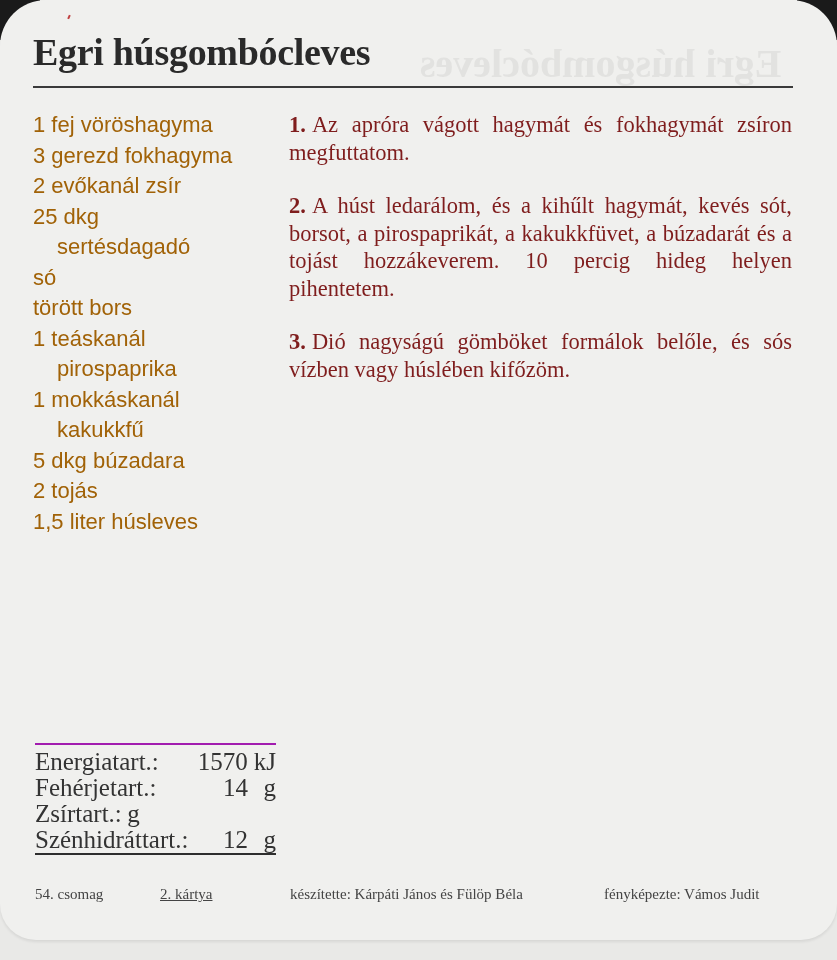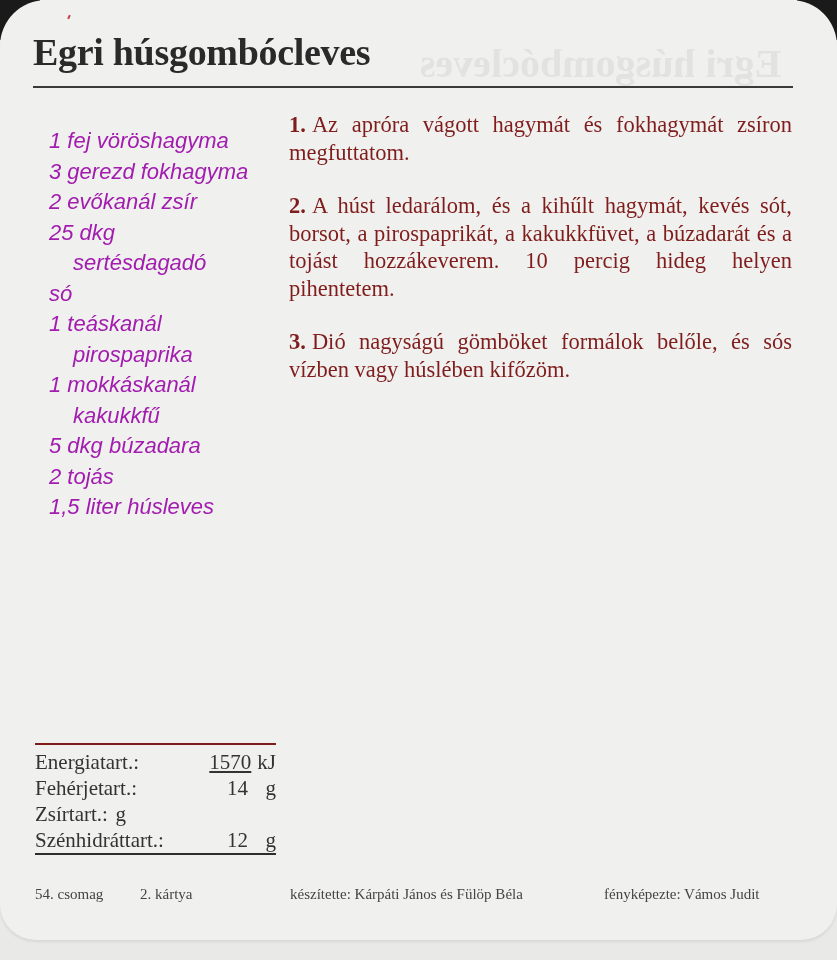--- a/index.html
+++ b/index.html
@@ -32,52 +32,52 @@
       position: absolute; left: 33px; top: 30px;
       font-size: 38px; font-weight: bold; color: #2a2a2a;
       letter-spacing: -0.3px; white-space: nowrap;
     }
     .title-rule {
       position: absolute; left: 33px; top: 86px; width: 760px; height: 2px;
       background: #3a3a3a;
     }
     .ingredients {
       position: absolute; left: 33px; top: 110px; width: 250px;
-      margin: 16px; padding: 0; list-style: none;
-      font-family: "Liberation Sans", sans-serif; font-style: italic;
-      font-size: 22px; line-height: 30.5px; color: #a21caf;
+      margin: 0; padding: 0; list-style: none;
+      font-family: "Liberation Sans", sans-serif; 
+      font-size: 22px; line-height: 30.5px; color: #a16207;
     }
     .ingredients li { margin: 0; padding: 0; }
     .ingredients .cont { padding-left: 24px; display: block; }
     .steps {
       position: absolute; left: 289px; top: 111px; width: 503px;
       font-size: 22.5px; line-height: 27.5px; color: #7f1d1d;
     }
     .step { text-align: justify; margin: 0 0 26px 0; }
     .step-num { font-weight: bold; margin-right: 6px; }
     .nutrition {
       position: absolute; left: 35px; top: 743px; width: 241px;
-      border-top: 2px solid #7f1d1d;
+      border-top: 2px solid #a21caf;
       border-bottom: 2px solid #2e2e2e;
       padding-top: 4px;
-      font-size: 21px; line-height: 26px; color: #333;
+      font-size: 25px; line-height: 26px; color: #333;
     }
     .n-row { display: flex; white-space: nowrap; }
     .n-label { flex: 0 0 auto; }
     .n-val { flex: 1 1 auto; text-align: right; padding-right: 10px; }
     .n-unit { flex: 0 0 18px; text-align: right; }
-    .n-row.first .n-val { padding-right: 6px; text-decoration: underline; }
+    .n-row.first .n-val { padding-right: 6px; }
     .n-row.first .n-unit { flex: 0 0 auto; text-align: center; }
     .footer {
       position: absolute; top: 886px; left: 0; width: 837px;
       font-size: 15px; color: #444; white-space: nowrap;
     }
     .footer span { position: absolute; top: 0; }
     .f-pack { left: 35px; }
-    .f-card { left: 140px; }
+    .f-card { left: 160px; text-decoration: underline; }
     .f-made { left: 290px; }
     .f-photo { left: 604px; }
     .speck { position: absolute; width: 2px; height: 4px; background: #c04040; left: 68px; top: 15px; transform: rotate(25deg); }
   </style>
 </head>
 <body>
 
 <div class="corner-tl"></div>
 <div class="corner-tr"></div>
 
@@ -87,20 +87,21 @@
 
   <h1 class="title" style="margin:0;">Egri húsgombócleves</h1>
   <div class="title-rule"></div>
 
   <ul class="ingredients">
     <li><span>1 fej vöröshagyma</span></li>
     <li><span>3 gerezd fokhagyma</span></li>
     <li><span>2 evőkanál zsír</span></li>
     <li><span>25 dkg</span><span class="cont">sertésdagadó</span></li>
     <li><span>só</span></li>
+    <li><span>törött bors</span></li>
     <li><span>1 teáskanál</span><span class="cont">pirospaprika</span></li>
     <li><span>1 mokkáskanál</span><span class="cont">kakukkfű</span></li>
     <li><span>5 dkg búzadara</span></li>
     <li><span>2 tojás</span></li>
     <li><span>1,5 liter húsleves</span></li>
   </ul>
 
   <div class="steps">
     <p class="step"><span class="step-num">1.</span><span>Az apróra vágott hagymát és fokhagymát zsíron megfuttatom.</span></p>
     <p class="step"><span class="step-num">2.</span><span>A húst ledarálom, és a kihűlt hagymát, kevés sót, borsot, a pirospaprikát, a kakukkfü­vet, a búzadarát és a tojást hozzákeverem. 10 percig hideg helyen pihentetem.</span></p>

